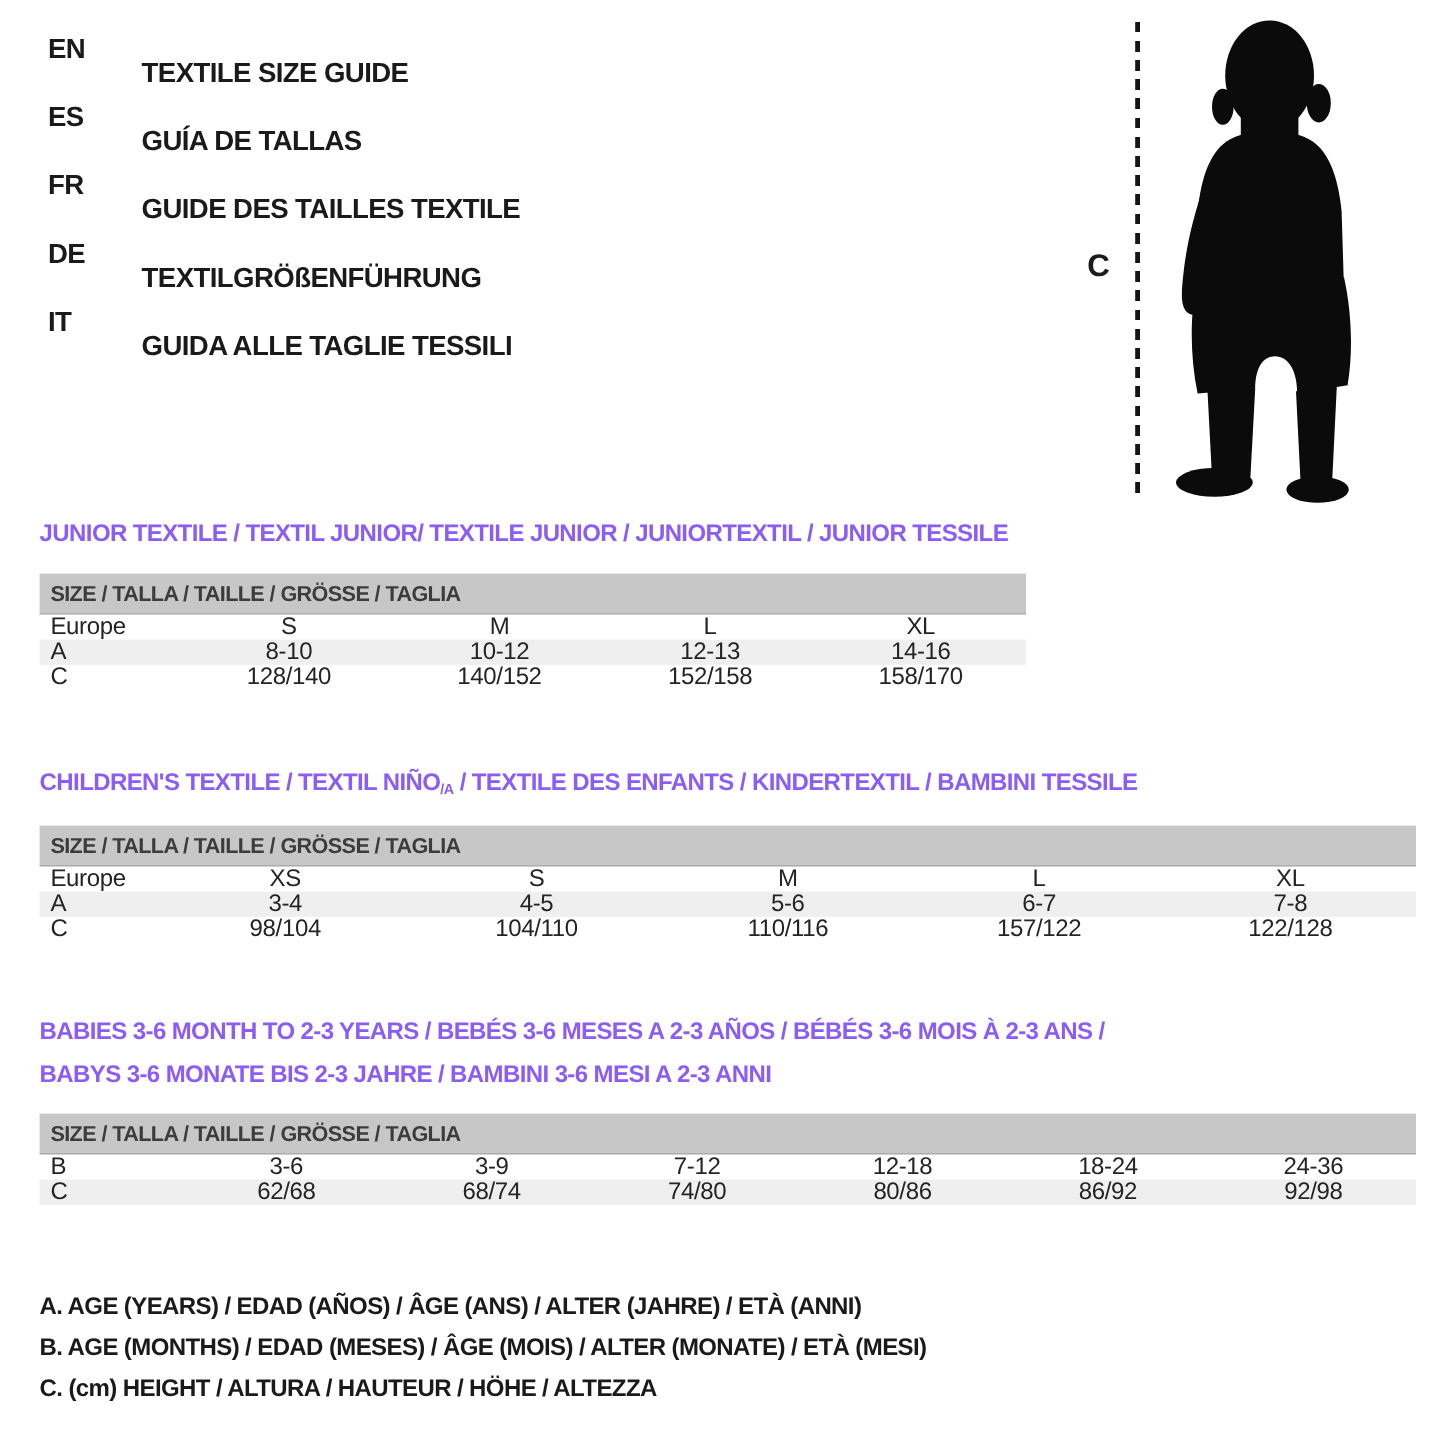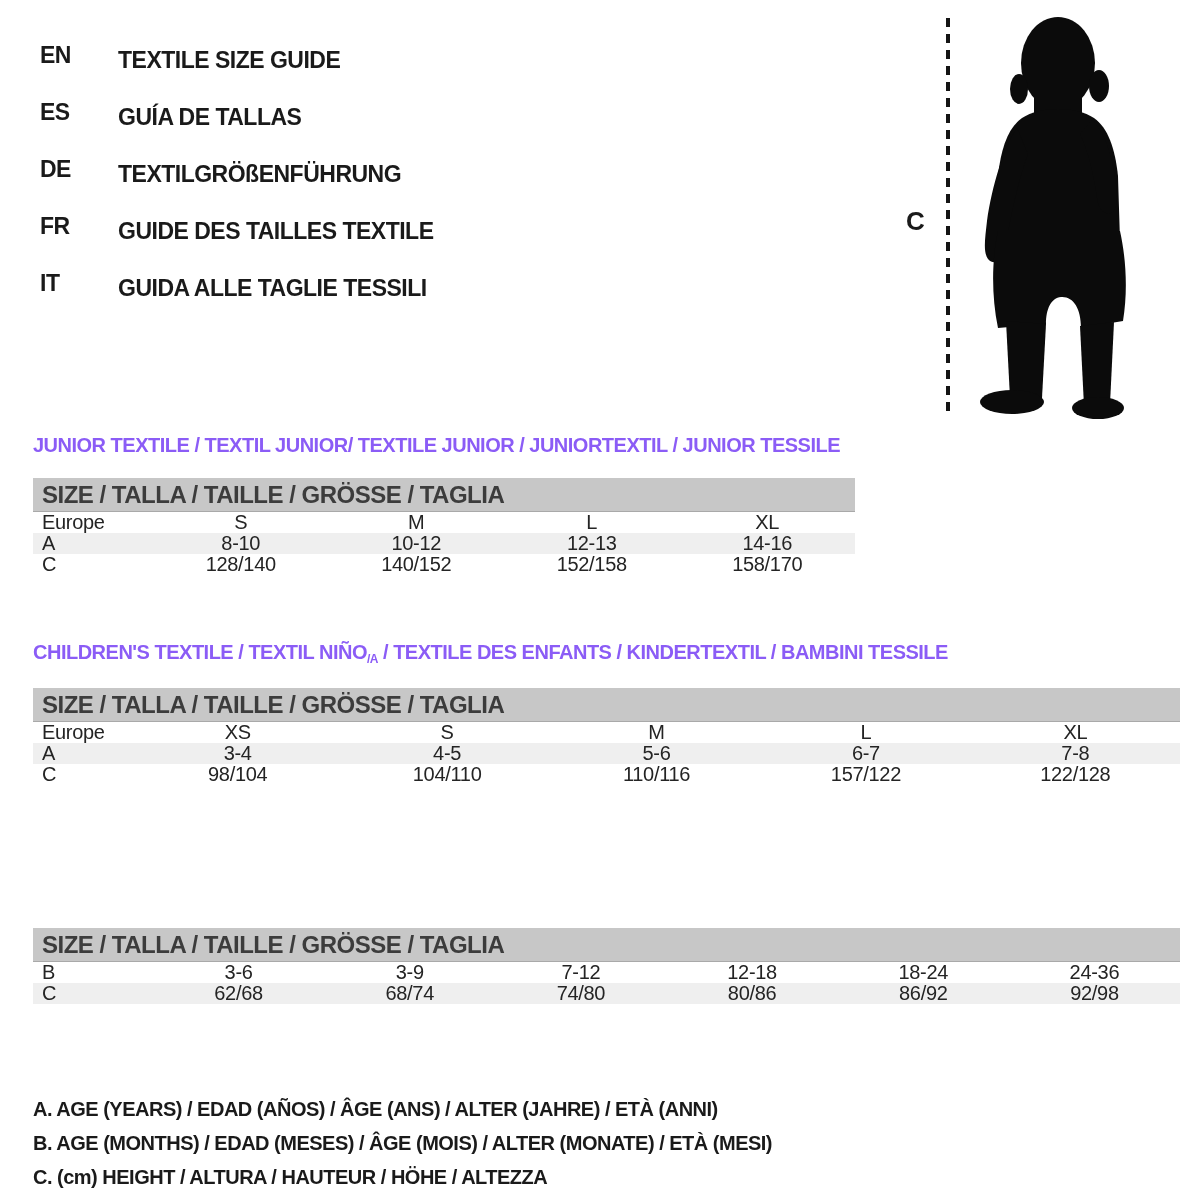--- a/index.html
+++ b/index.html
@@ -3,78 +3,78 @@
 <meta charset="utf-8">
 <style>
   html,body{margin:0;padding:0;background:#fff;}
   .page{
     position:relative;width:1200px;height:1200px;background:#ffffff;
     font-family:"Liberation Sans",sans-serif;color:#1a1a1a;overflow:hidden;
   }
   
   .lang{position:absolute;left:40px;top:22px;}
   .lang-row{display:flex;line-height:37px;font-weight:bold;font-size:23px;letter-spacing:-0.5px;}
-  .lang-code{width:78px;margin-top:15px;}
+  .lang-code{width:78px;}
   .lang-label{white-space:nowrap;margin-top:20px;}
   
   .fig-line{
     position:absolute;left:946px;top:18px;width:4px;height:398px;
     background:repeating-linear-gradient(to bottom,#141414 0 9px,transparent 9px 16px);
   }
   .fig-label{position:absolute;left:906px;top:206px;font-weight:bold;font-size:26px;}
   .silhouette{position:absolute;left:962px;top:6px;}
   
   .section-title{
     position:absolute;left:33px;font-weight:bold;font-size:20px;
     letter-spacing:-0.5px;white-space:nowrap;color:#8b5cf6;
   }
   .section-title .sub{font-size:12px;vertical-align:-4px;}
   .two-line{line-height:36px;}
   
   .size-table{position:absolute;left:33px;}
   .band{
     height:34px;line-height:34px;background:#c7c7c7;border-bottom:1px solid #a9a9a9;
-    padding-left:9px;font-weight:bold;font-size:24px;color:#3c3c3c;letter-spacing:-0.5px;
+    padding-left:9px;font-weight:bold;font-size:18px;color:#3c3c3c;letter-spacing:-0.5px;
     box-sizing:border-box;
   }
   .trow{display:flex;height:21px;align-items:center;font-size:20px;letter-spacing:-0.3px;color:#242424;}
   .trow.alt{background:#efefef;}
   .lab{padding-left:9px;box-sizing:border-box;}
   .cell{flex:1;text-align:center;}
   .t1{width:822px;top:478px;}
   .t1 .lab{width:120px;}
   .t2{width:1147px;top:688px;}
   .t2 .lab{width:100px;}
   .t3{width:1147px;top:928px;}
   .t3 .lab{width:120px;}
   
-  .legend{position:absolute;left:33px;top:1072px;font-weight:bold;font-size:20px;letter-spacing:-0.5px;margin-top:20px;}
+  .legend{position:absolute;left:33px;top:1072px;font-weight:bold;font-size:20px;letter-spacing:-0.5px;}
   .legend div{line-height:34px;white-space:nowrap;}
 </style>
 </head>
 <body>
 
 <div class="page">
 
   <div class="lang">
     <div class="lang-row">
       <span class="lang-code">EN</span>
       <span class="lang-label">TEXTILE SIZE GUIDE</span>
     </div>
     <div class="lang-row">
       <span class="lang-code">ES</span>
       <span class="lang-label">GUÍA DE TALLAS</span>
     </div>
     <div class="lang-row">
+      <span class="lang-code">FR</span>
+      <span class="lang-label">GUIDE DES TAILLES TEXTILE</span>
+    </div>
+    <div class="lang-row">
       <span class="lang-code">DE</span>
       <span class="lang-label">TEXTILGRÖßENFÜHRUNG</span>
-    </div>
-    <div class="lang-row">
-      <span class="lang-code">FR</span>
-      <span class="lang-label">GUIDE DES TAILLES TEXTILE</span>
     </div>
     <div class="lang-row">
       <span class="lang-code">IT</span>
       <span class="lang-label">GUIDA ALLE TAGLIE TESSILI</span>
     </div>
   </div>
 
   <div class="fig-line"></div>
   <div class="fig-label">C</div>
   <svg class="silhouette" width="190" height="415" viewBox="0 0 190 415" aria-hidden="true">
@@ -142,20 +142,24 @@
     <div class="trow">
       <span class="lab">C</span>
       <span class="cell">98/104</span>
       <span class="cell">104/110</span>
       <span class="cell">110/116</span>
       <span class="cell">157/122</span>
       <span class="cell">122/128</span>
     </div>
   </div>
 
+  <div class="section-title two-line" style="top:842px">
+    <div>BABIES 3-6 MONTH TO 2-3 YEARS / BEBÉS 3-6 MESES A 2-3 AÑOS / BÉBÉS 3-6 MOIS À 2-3 ANS /</div>
+    <div>BABYS 3-6 MONATE BIS 2-3 JAHRE / BAMBINI 3-6 MESI A 2-3 ANNI</div>
+  </div>
   <div class="size-table t3">
     <div class="band">SIZE / TALLA / TAILLE / GRÖSSE / TAGLIA</div>
     <div class="trow">
       <span class="lab">B</span>
       <span class="cell">3-6</span>
       <span class="cell">3-9</span>
       <span class="cell">7-12</span>
       <span class="cell">12-18</span>
       <span class="cell">18-24</span>
       <span class="cell">24-36</span>

